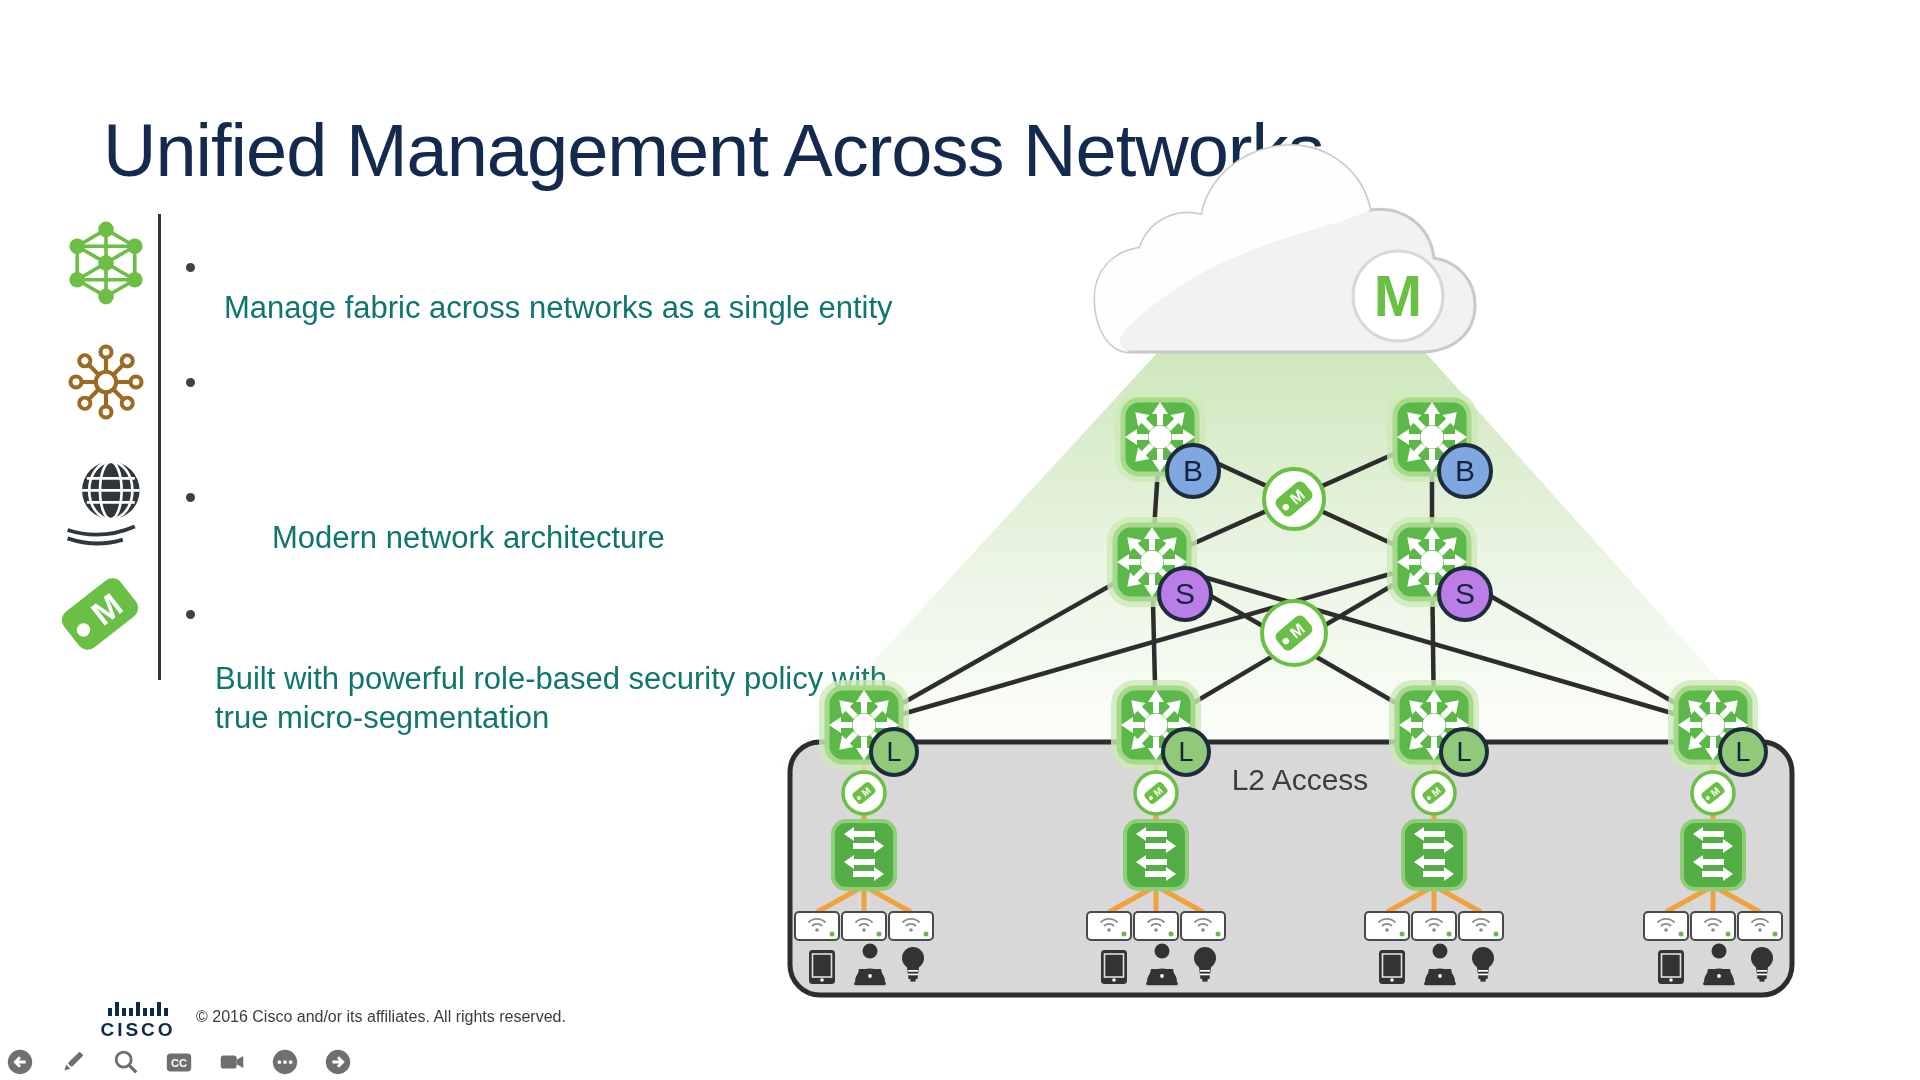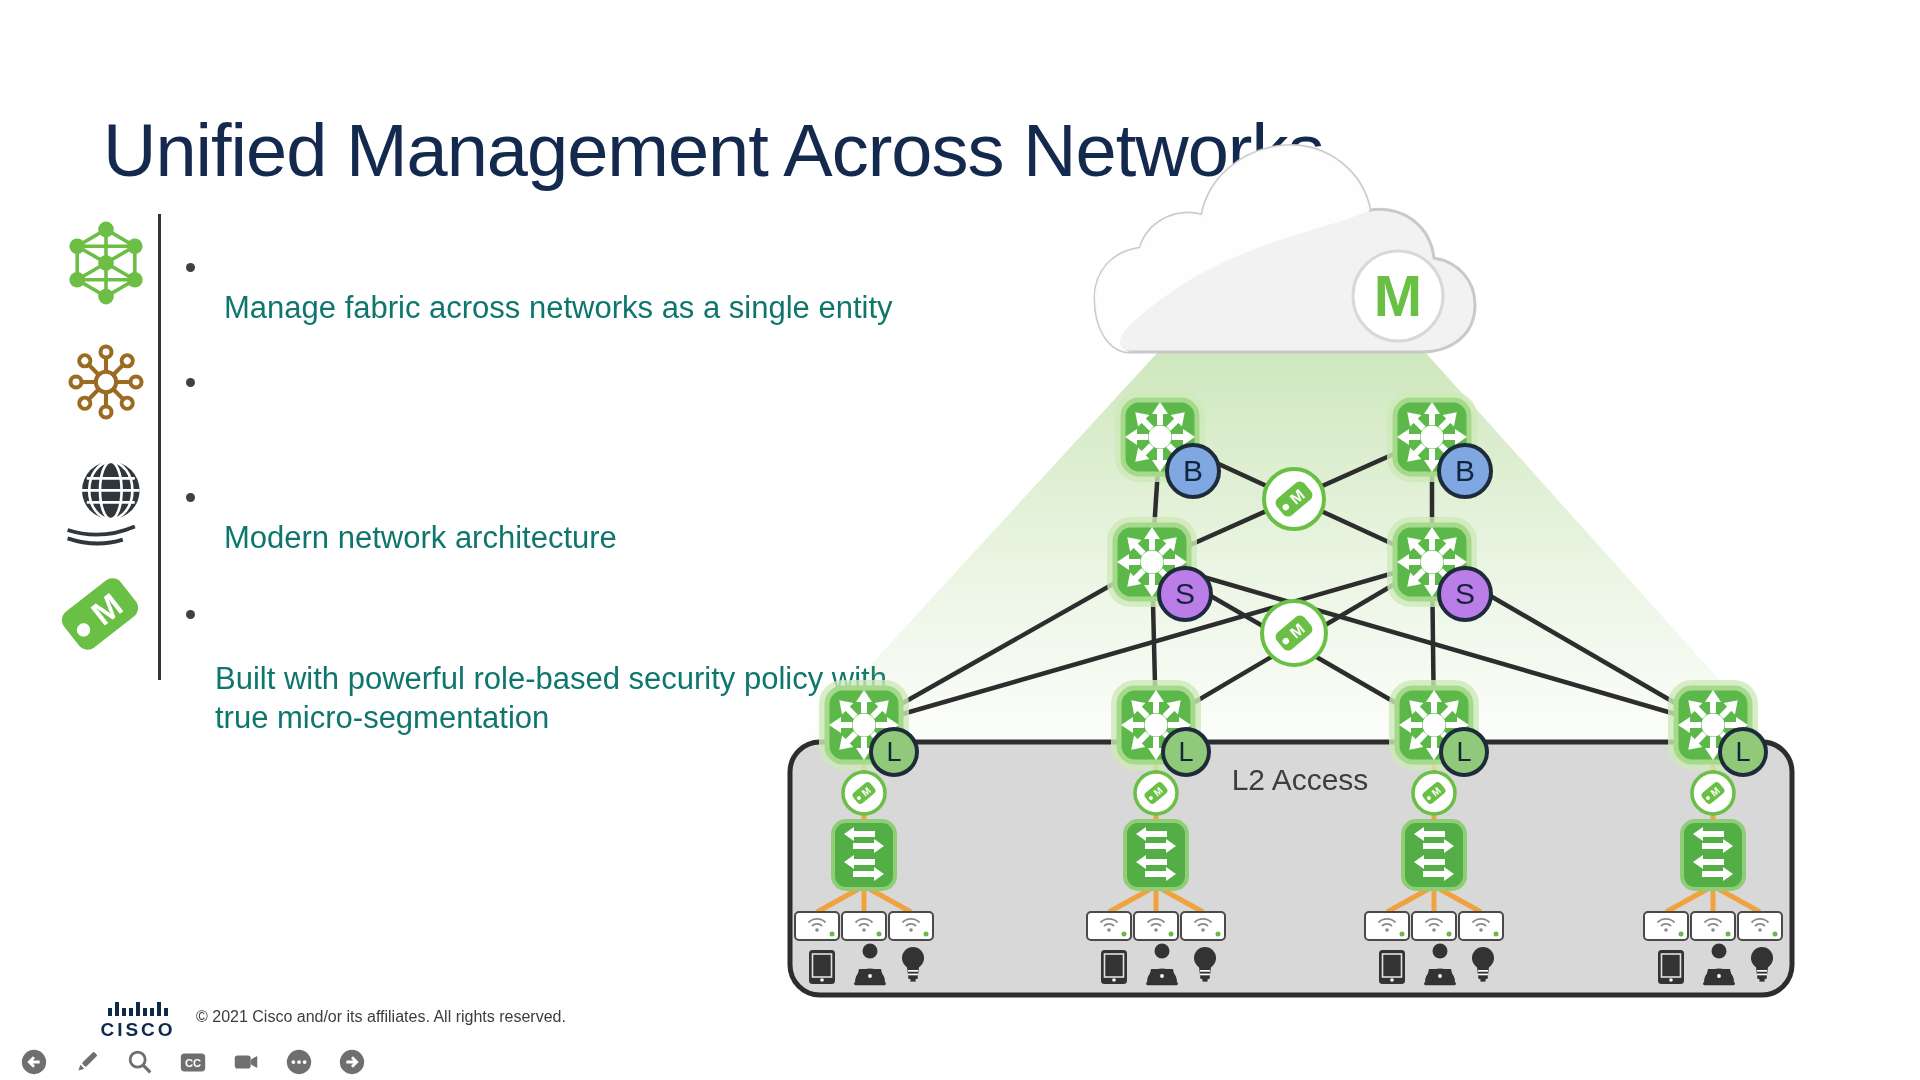--- a/index.html
+++ b/index.html
@@ -7,21 +7,21 @@
        font-family:"Liberation Sans", sans-serif;}
   .title{position:absolute;left:103px;top:58px;font-size:74px;font-weight:300;
          color:#14294e;letter-spacing:-1px;white-space:nowrap;}
   .feature-divider{position:absolute;left:158px;top:214px;width:3px;height:466px;background:#333;}
   .feature-icon{position:absolute;width:96px;height:96px;}
   .feature-row{position:absolute;left:186px;display:flex;align-items:flex-start;}
   .bullet-dot{width:9px;height:9px;border-radius:50%;background:#3d4144;margin-top:15px;flex:0 0 auto;}
   .bullet-text{margin-left:29px;font-size:31px;line-height:39px;color:#0f766e;max-width:680px;margin-top:40px;}
   .cisco-logo{position:absolute;left:100px;top:998px;width:90px;}
   .copyright{position:absolute;left:196px;top:1008px;font-size:16px;color:#3c3c3c;}
-  .player-toolbar{position:absolute;left:19px;top:1047px;display:flex;gap:23px;align-items:center;}
+  .player-toolbar{position:absolute;left:5px;top:1047px;display:flex;gap:23px;align-items:center;}
   .player-toolbar svg{display:block;}
   svg text{font-family:"Liberation Sans", sans-serif;}
   .diagram-svg{position:absolute;left:0;top:0;}
 </style>
 </head>
 <body>
 
 <h1 class="title">Unified Management Across Networks</h1>
 
 <div class="feature-divider"></div>
@@ -103,21 +103,21 @@
   </g>
 </svg>
 
 <div class="feature-row" style="top:248px;">
   <span class="bullet-dot"></span>
   <span class="bullet-text">Manage fabric across networks as a single entity</span>
 </div>
 <div class="feature-row" style="top:363px;">
   <span class="bullet-dot"></span>
 </div>
-<div class="feature-row" style="top:478px;">
+<div class="feature-row" style="top:478px;gap:48px;">
   <span class="bullet-dot"></span>
   <span class="bullet-text">Modern network architecture</span>
 </div>
 <div class="feature-row" style="top:595px;flex-direction:column;">
   <span class="bullet-dot"></span>
   <span class="bullet-text">Built with powerful role-based security policy with true micro-segmentation</span>
 </div>
 
 <svg class="diagram-svg" width="1920" height="1080" viewBox="0 0 1920 1080">
   <defs>
@@ -372,21 +372,21 @@
       <rect x="29" y="10" width="4" height="8"></rect>
       <rect x="36" y="4" width="4" height="14"></rect>
       <rect x="43" y="10" width="4" height="8"></rect>
       <rect x="50" y="10" width="4" height="8"></rect>
       <rect x="57" y="4" width="4" height="14"></rect>
       <rect x="64" y="10" width="4" height="8"></rect>
     </g>
     <text x="38" y="38" text-anchor="middle" font-size="19" font-weight="bold" letter-spacing="3" fill="#0d2a4d">CISCO</text>
   </svg>
 </div>
-<div class="copyright">© 2021  Cisco and/or its affiliates. All rights reserved.</div>
+<div class="copyright">© 2016  Cisco and/or its affiliates. All rights reserved.</div>
 
 <div class="player-toolbar">
   <svg width="30" height="30" viewBox="0 0 32 32">
     <circle cx="16" cy="16" r="13" fill="#6f6f6f"></circle>
     <path d="M 22,16 H 12 M 16,11 L 11,16 L 16,21" stroke="#ffffff" stroke-width="3" fill="none"></path>
   </svg>
   <svg width="30" height="30" viewBox="0 0 32 32">
     <g transform="rotate(45 16 16)" fill="#6f6f6f">
       <rect x="13" y="3" width="6" height="18" rx="1.5"></rect>
       <path d="M 13,23 L 19,23 L 16,29 Z"></path>

